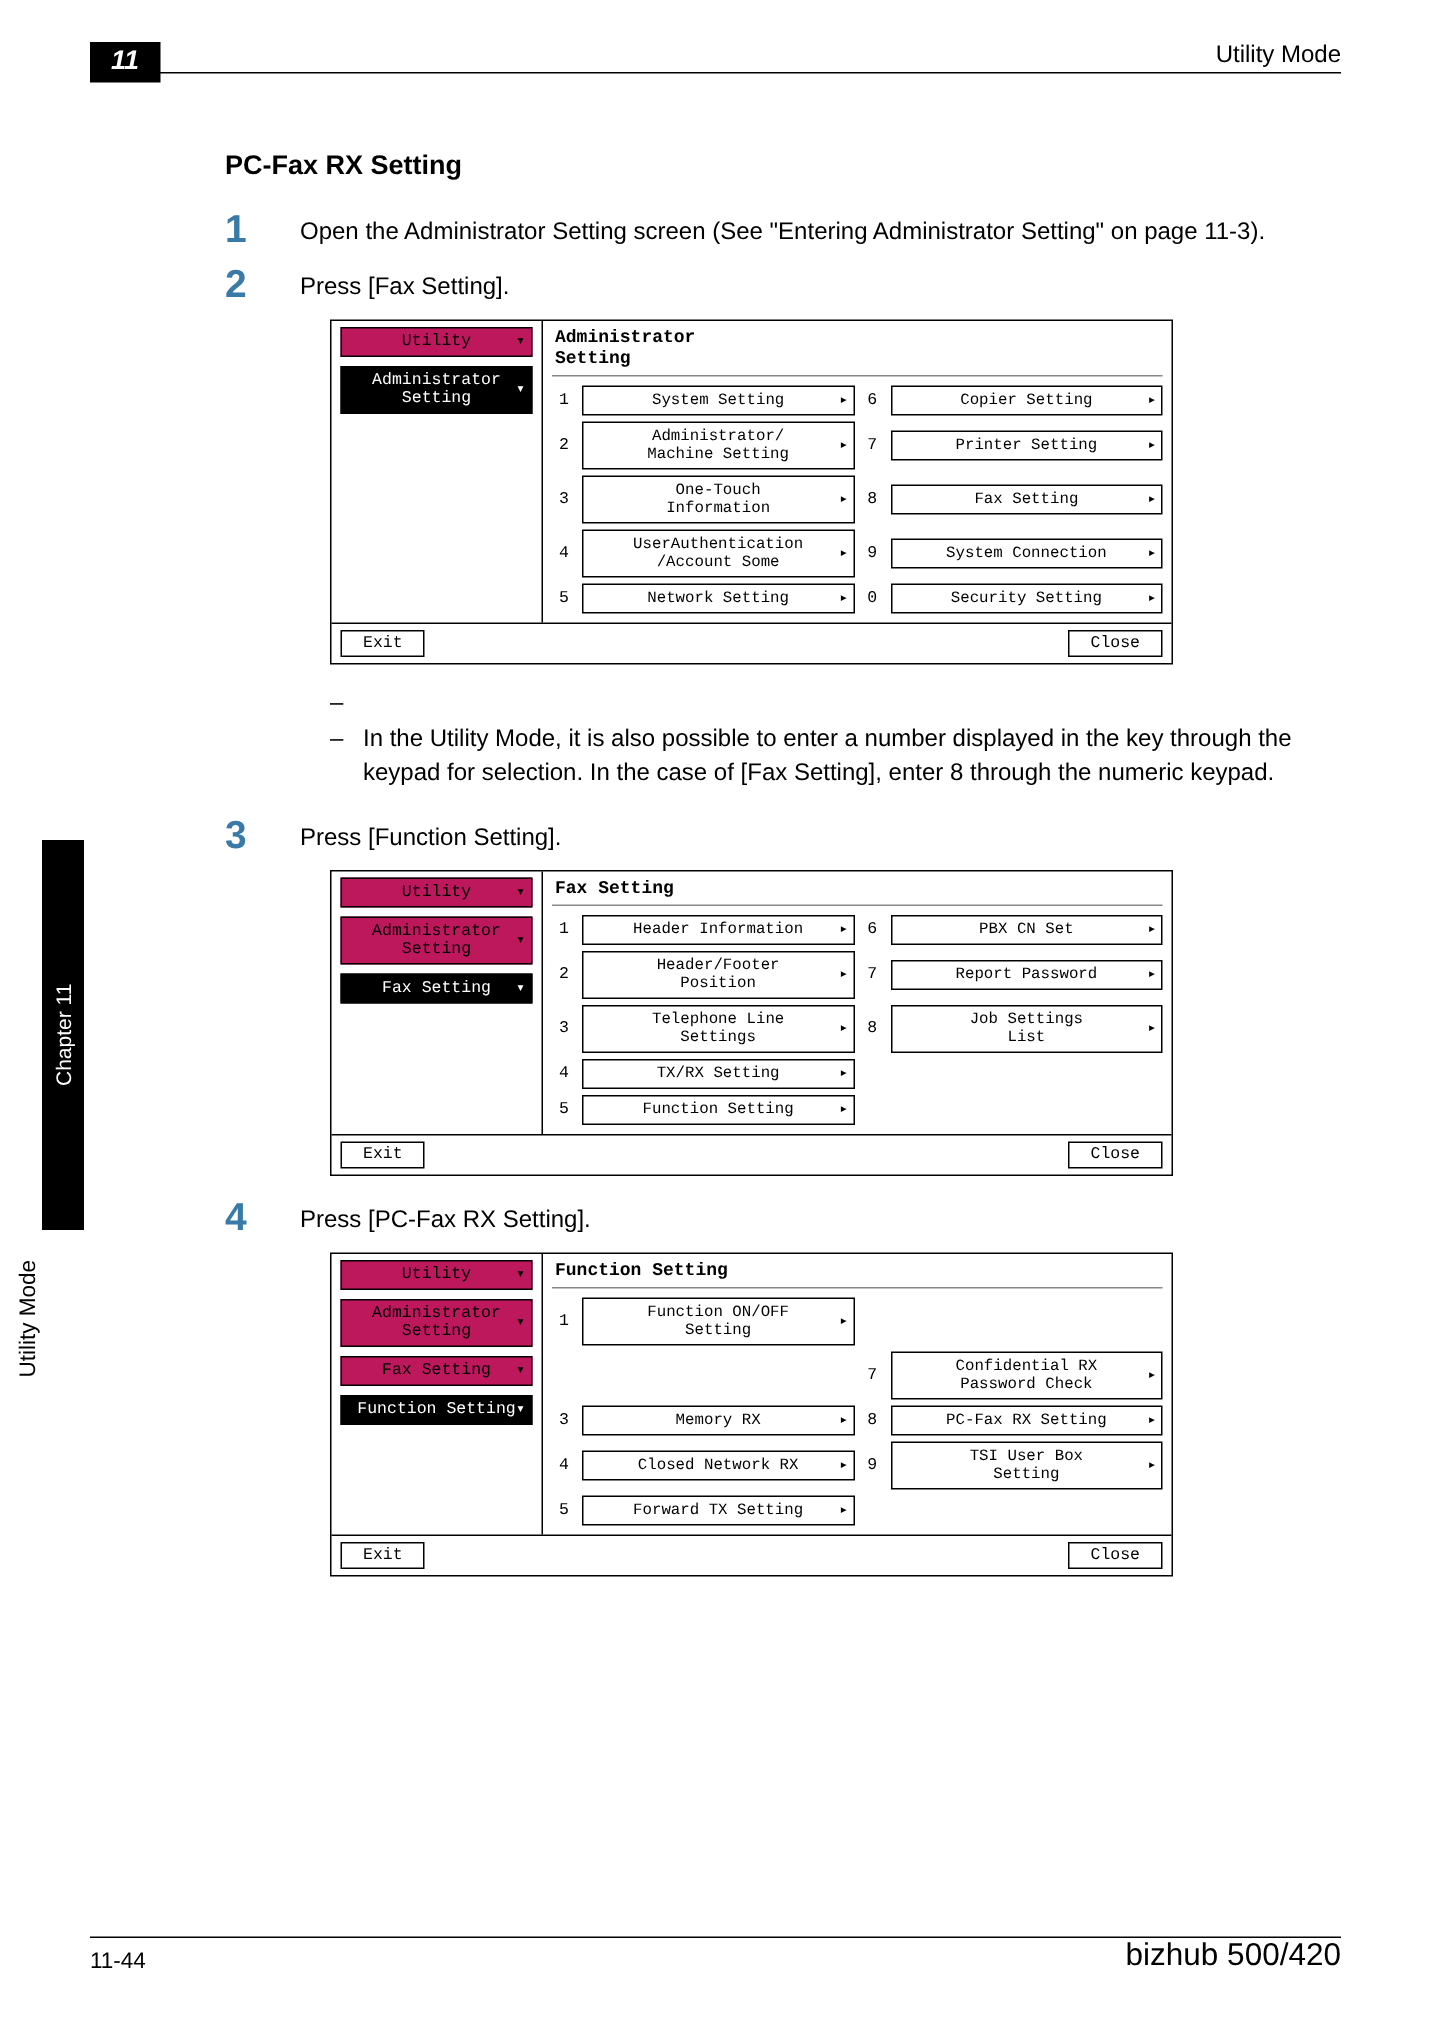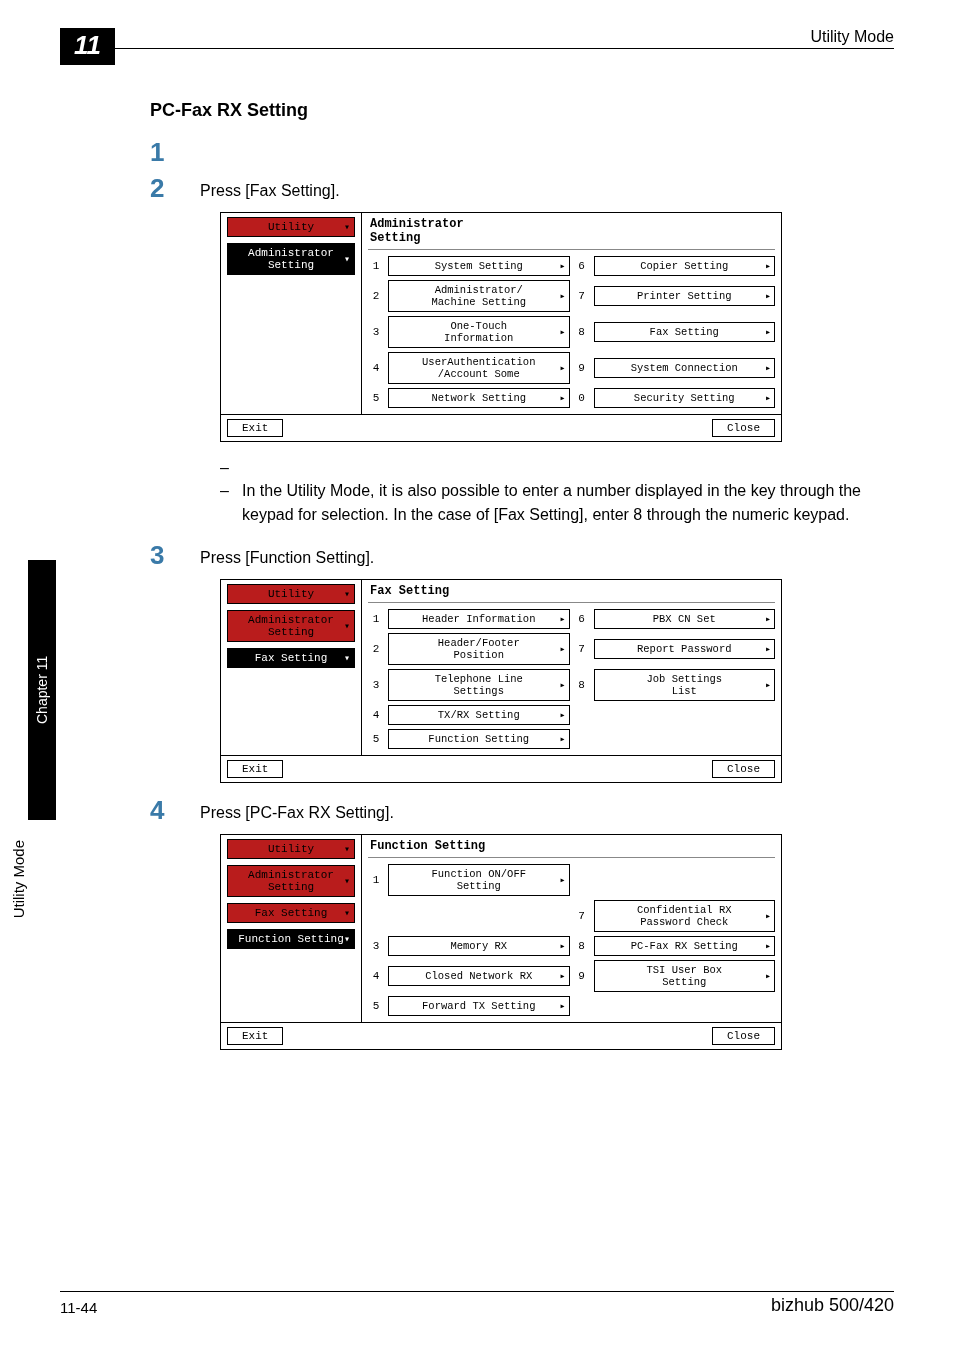--- a/index.html
+++ b/index.html
@@ -1,69 +1,70 @@
 <!DOCTYPE html>
 <html><head>
 <meta charset="utf-8">
 <style>
   html,body{margin:0;padding:0;background:#fff;font-family:Arial,Helvetica,sans-serif;color:#000;}
   .page{width:954px;height:1352px;position:relative;box-sizing:border-box;padding:40px 0 0 0;}
   .header-line{position:absolute;top:48px;left:60px;right:60px;border-top:1.5px solid #000;}
-  .chapter-tab{position:absolute;top:28px;left:60px;background:#000;color:#fff;font-weight:bold;font-size:26px;font-style:italic;padding:2px 14px 4px 14px;}
+  .chapter-tab{position:absolute;top:28px;left:60px;background:#000;color:#fff;font-weight:bold;font-size:18px;font-style:italic;padding:2px 14px 4px 14px;}
   .header-right{position:absolute;top:28px;right:60px;font-size:16px;}
   .content{position:absolute;top:100px;left:150px;right:80px;}
   .section-title{font-weight:bold;font-size:18px;margin-bottom:18px;}
   .step{display:flex;align-items:flex-start;margin-bottom:10px;}
   .step-num{color:#3a7aa8;font-weight:bold;font-size:26px;width:50px;flex-shrink:0;line-height:1;}
   .step-text{font-size:16px;line-height:1.45;padding-top:4px;}
   .bullets{font-size:16px;line-height:1.45;margin:10px 0 16px 70px;}
   .bullets .row{display:flex;}
   .bullets .dash{width:22px;flex-shrink:0;}
   
   .screen{width:560px;margin:4px 0 14px 70px;border:1px solid #000;font-family:'Courier New',monospace;font-size:12px;position:relative;background:#fff;}
   .screen-top{display:flex;align-items:stretch;}
   .sidecol{width:140px;border-right:1px solid #000;padding:4px 0 0 0;display:flex;flex-direction:column;gap:6px;}
-  .crumb{border:1px solid #000;margin:0 6px;padding:3px 4px;font-size:11px;text-align:center;background:#b91c1c;position:relative;}
+  .crumb{border:1px solid #000;margin:0 6px;padding:3px 4px;font-size:11px;text-align:center;background:#be185d;position:relative;}
   .crumb.sel{background:#000;color:#fff;}
   .crumb .arrow{position:absolute;right:4px;top:50%;transform:translateY(-50%);font-size:10px;color:inherit;}
   .mainarea{flex:1;padding:2px 6px 6px 6px;}
   .screen-title{font-weight:bold;font-size:12px;padding:2px 0 4px 2px;border-bottom:1px solid #888;}
   .btn-grid{display:grid;grid-template-columns:16px 1fr 16px 1fr;gap:4px 4px;margin-top:6px;align-items:center;}
   .num{text-align:center;font-size:11px;}
   .ubtn{border:1px solid #000;font-size:10.5px;padding:3px 2px;text-align:center;background:#fff;position:relative;white-space:nowrap;overflow:hidden;}
   .ubtn .arrow{position:absolute;right:3px;top:50%;transform:translateY(-50%);font-size:10px;}
   .screen-footer{display:flex;justify-content:space-between;border-top:1px solid #000;padding:4px 6px;text-align:right;}
   .footbtn{border:1px solid #000;font-size:11px;padding:2px 14px;background:#fff;}
   
   .sidetab{position:absolute;left:28px;top:560px;width:28px;height:260px;background:#000;}
   .sidetab-text{position:absolute;left:28px;top:560px;width:28px;height:260px;color:#fff;font-size:14px;display:flex;align-items:center;justify-content:center;writing-mode:vertical-rl;transform:rotate(180deg);}
   .side-label{position:absolute;left:10px;top:840px;font-size:15px;writing-mode:vertical-rl;transform:rotate(180deg);}
   
   .pagefoot-line{position:absolute;bottom:60px;left:60px;right:60px;border-top:1.5px solid #000;}
   .pagefoot-left{position:absolute;bottom:36px;left:60px;font-size:15px;}
-  .pagefoot-right{position:absolute;bottom:36px;right:60px;font-size:18px;}
+  .pagefoot-right{position:absolute;bottom:36px;right:60px;font-size:21px;}
   .empty-slot{height:0;}
 </style>
 </head>
 <body>
 <div class="page">
 
   <div class="header-line"></div>
   <div class="chapter-tab">11</div>
   <div class="header-right">Utility Mode</div>
 
   <div class="sidetab"></div>
   <div class="sidetab-text">Chapter 11</div>
   <div class="side-label">Utility Mode</div>
 
   <div class="content">
     <div class="section-title">PC-Fax RX Setting</div>
 
     <div class="step">
       <div class="step-num">1</div>
+      <div class="step-text">Open the Administrator Setting screen (See "Entering Administrator Setting" on page 11-3).</div>
     </div>
 
     <div class="step">
       <div class="step-num">2</div>
       <div class="step-text">Press [Fax Setting].</div>
     </div>
 
     <div class="screen">
       <div class="screen-top">
         <div class="sidecol">

